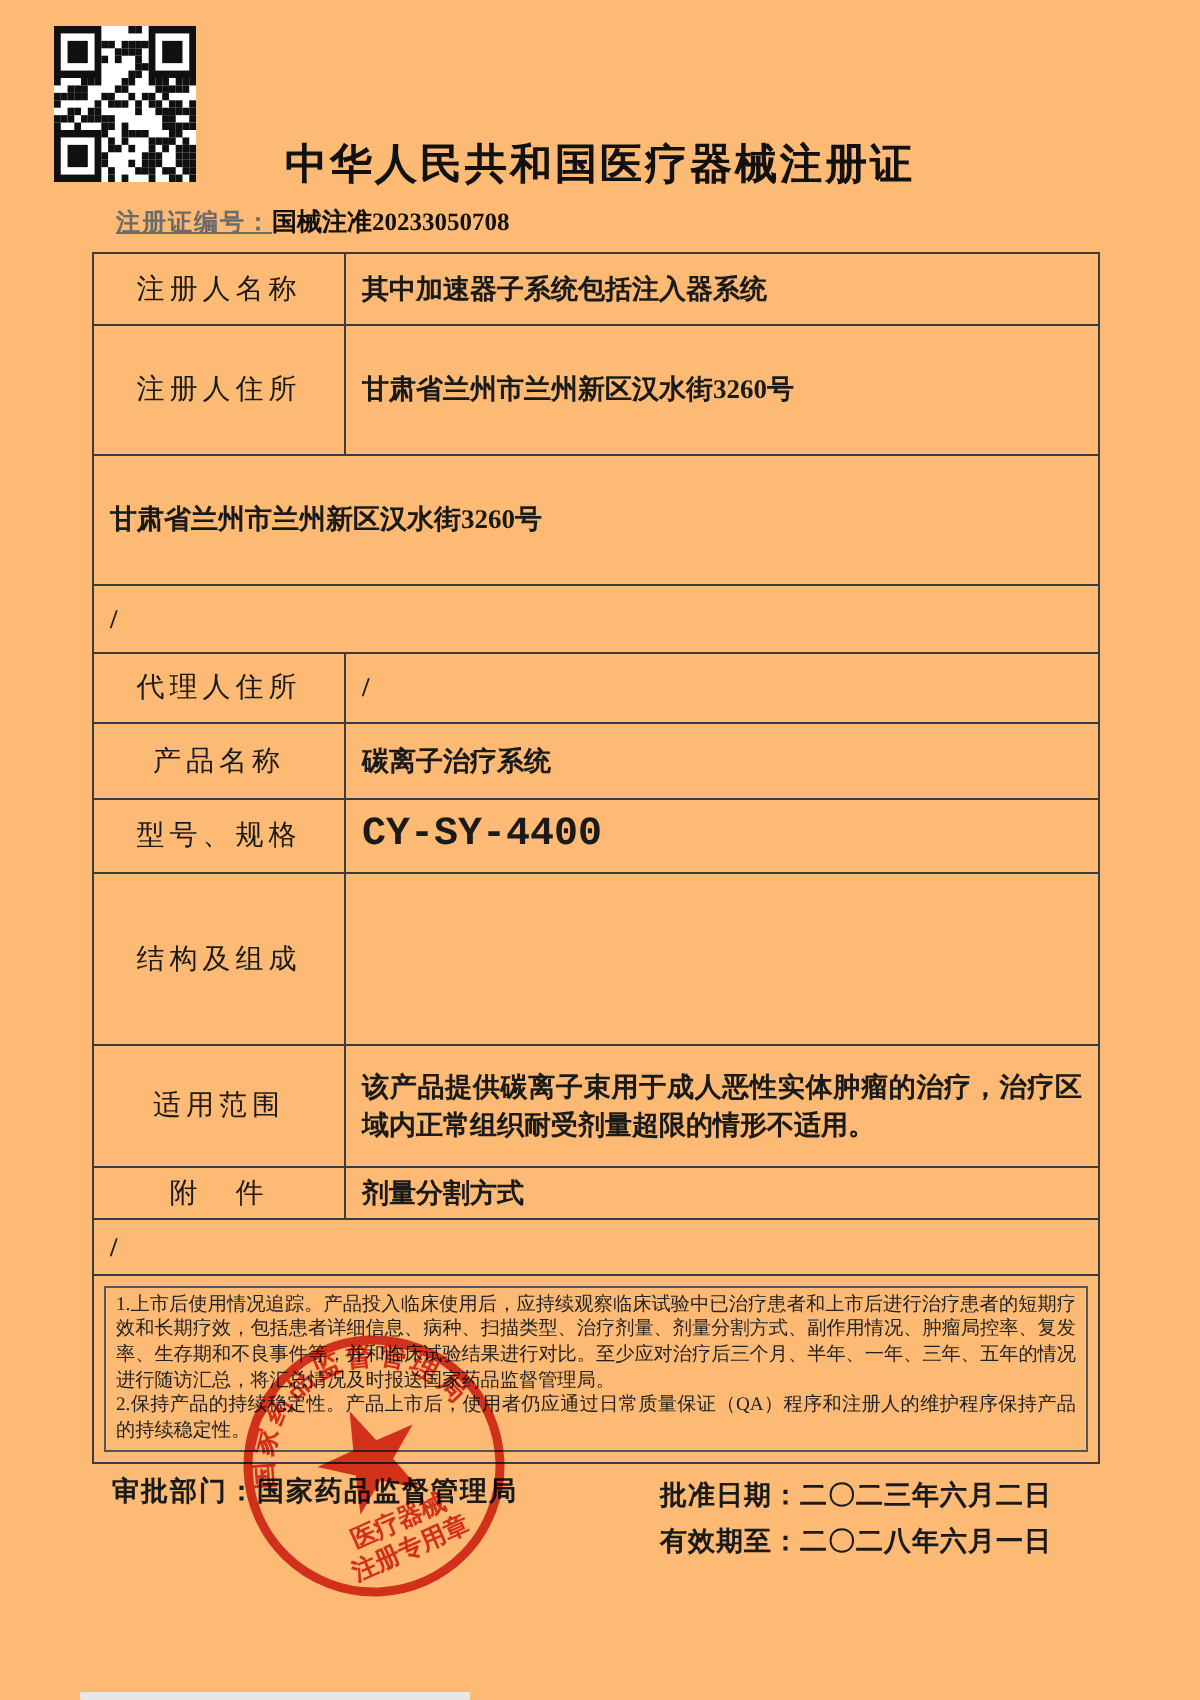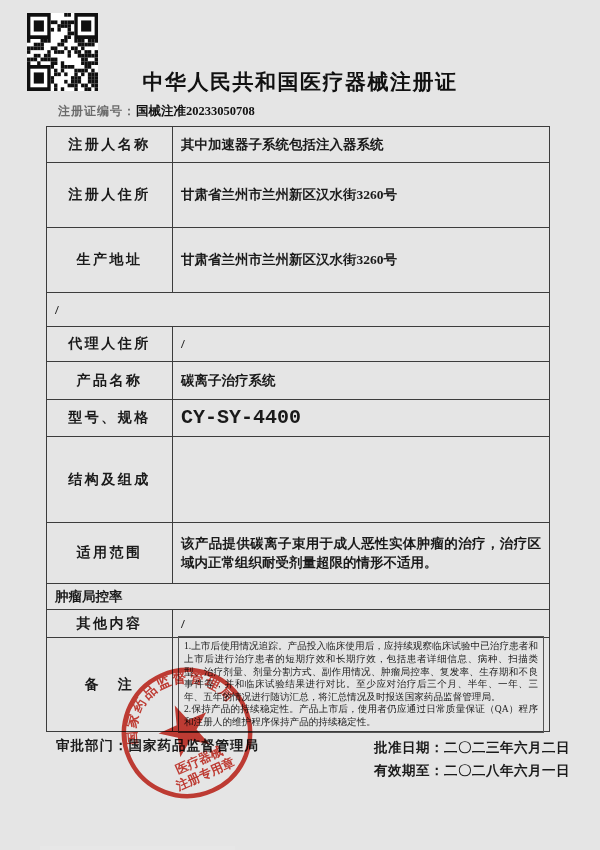--- a/index.html
+++ b/index.html
@@ -1,46 +1,46 @@
 <!DOCTYPE html>
 <html><head>
 <meta charset="utf-8">
 <style>
   html,body{margin:0;padding:0;background:#ffffff;}
-  .page{position:relative;width:600px;height:850px;background:#e5e5e5;overflow:hidden;
+  .page{position:relative;width:600px;height:850px;background:#fdba74;overflow:hidden;
         font-family:"Liberation Serif","DejaVu Serif",serif;color:#1a1a1a;}
 
   .qr{position:absolute;left:27px;top:13px;width:71px;height:78px;}
   .qr svg{width:100%;height:100%;}
 
   .doc-title{position:absolute;top:68px;left:0;right:0;text-align:center;
              font-family:"Liberation Sans","DejaVu Sans",sans-serif;
              font-size:21px;font-weight:bold;letter-spacing:1.5px;color:#111;}
 
   .regline{position:absolute;left:58px;top:103px;font-size:12px;}
-  .regline .lbl{color:#6b6b6b;font-weight:bold;letter-spacing:1px;}
+  .regline .lbl{color:#6b6b6b;font-weight:bold;letter-spacing:1px;text-decoration:underline;}
   .regline .val{color:#111;font-weight:bold;font-size:12.5px;}
 
   .cert-table{position:absolute;left:46px;top:126px;width:504px;
               border:1.6px solid #3c3c3c;box-sizing:border-box;}
   .tr{display:flex;border-bottom:1.2px solid #3c3c3c;box-sizing:border-box;}
   .tr:last-child{border-bottom:none;}
   .th{width:126px;flex:0 0 126px;display:flex;align-items:center;justify-content:center;
-      font-size:14px;font-weight:bold;letter-spacing:2.5px;border-right:1.2px solid #3c3c3c;
+      font-size:14px;font-weight:normal;letter-spacing:2.5px;border-right:1.2px solid #3c3c3c;
       box-sizing:border-box;text-align:center;}
   .td{flex:1;display:flex;align-items:center;padding:3px 8px;font-size:13.5px;
       font-weight:bold;line-height:1.42;box-sizing:border-box;text-align:justify;}
 
   .remark-td{flex-direction:column;align-items:stretch;justify-content:center;padding:4px 5px;}
   .remark-box{border:1px solid #555;padding:3px 5px;font-size:9.6px;font-weight:normal;
               line-height:1.32;text-align:justify;color:#222;}
   .remark-box p{margin:0;}
 
   .approval{position:absolute;left:56px;top:737px;font-size:13.5px;font-weight:bold;letter-spacing:1px;}
-  .dates{position:absolute;left:330px;top:736px;font-size:13.5px;font-weight:bold;margin-left:44px;}
+  .dates{position:absolute;left:330px;top:736px;font-size:13.5px;font-weight:bold;}
   .dates .date-row{height:23px;line-height:23px;letter-spacing:0.5px;}
 
   .stamp{position:absolute;left:112px;top:658px;width:150px;height:150px;
          transform:rotate(-24deg);opacity:0.92;mix-blend-mode:multiply;pointer-events:none;}
 
   .next-page-edge{position:absolute;left:40px;top:846px;width:195px;height:4px;
                   background:#e7e7e7;border-radius:1px;}
 </style>
 </head>
 <body>
@@ -220,21 +220,20 @@
       <div class="th">注册人名称</div>
       <div class="td">其中加速器子系统包括注入器系统</div>
     </div>
 
     <div class="tr" style="height:65px">
       <div class="th">注册人住所</div>
       <div class="td">甘肃省兰州市兰州新区汉水街3260号</div>
     </div>
 
     <div class="tr" style="height:65px">
-      <div class="th">生产地址</div>
       <div class="td">甘肃省兰州市兰州新区汉水街3260号</div>
     </div>
 
     <div class="tr" style="height:34px">
       <div class="td">/</div>
     </div>
 
     <div class="tr" style="height:35px">
       <div class="th">代理人住所</div>
       <div class="td">/</div>
@@ -253,30 +252,29 @@
     <div class="tr" style="height:86px">
       <div class="th">结构及组成</div>
     </div>
 
     <div class="tr" style="height:61px">
       <div class="th">适用范围</div>
       <div class="td">该产品提供碳离子束用于成人恶性实体肿瘤的治疗，治疗区域内正常组织耐受剂量超限的情形不适用。</div>
     </div>
 
     <div class="tr" style="height:26px">
-      <div class="td">肿瘤局控率</div>
+      <div class="th">附　件</div>
+      <div class="td">剂量分割方式</div>
     </div>
 
     <div class="tr" style="height:28px">
-      <div class="th">其他内容</div>
       <div class="td">/</div>
     </div>
 
     <div class="tr" style="height:93px">
-      <div class="th">备　注</div>
       <div class="td remark-td">
         <div class="remark-box">
           <p>1.上市后使用情况追踪。产品投入临床使用后，应持续观察临床试验中已治疗患者和上市后进行治疗患者的短期疗效和长期疗效，包括患者详细信息、病种、扫描类型、治疗剂量、剂量分割方式、副作用情况、肿瘤局控率、复发率、生存期和不良事件等，并和临床试验结果进行对比。至少应对治疗后三个月、半年、一年、三年、五年的情况进行随访汇总，将汇总情况及时报送国家药品监督管理局。</p>
           <p>2.保持产品的持续稳定性。产品上市后，使用者仍应通过日常质量保证（QA）程序和注册人的维护程序保持产品的持续稳定性。</p>
         </div>
       </div>
     </div>
 
   </div>
 

